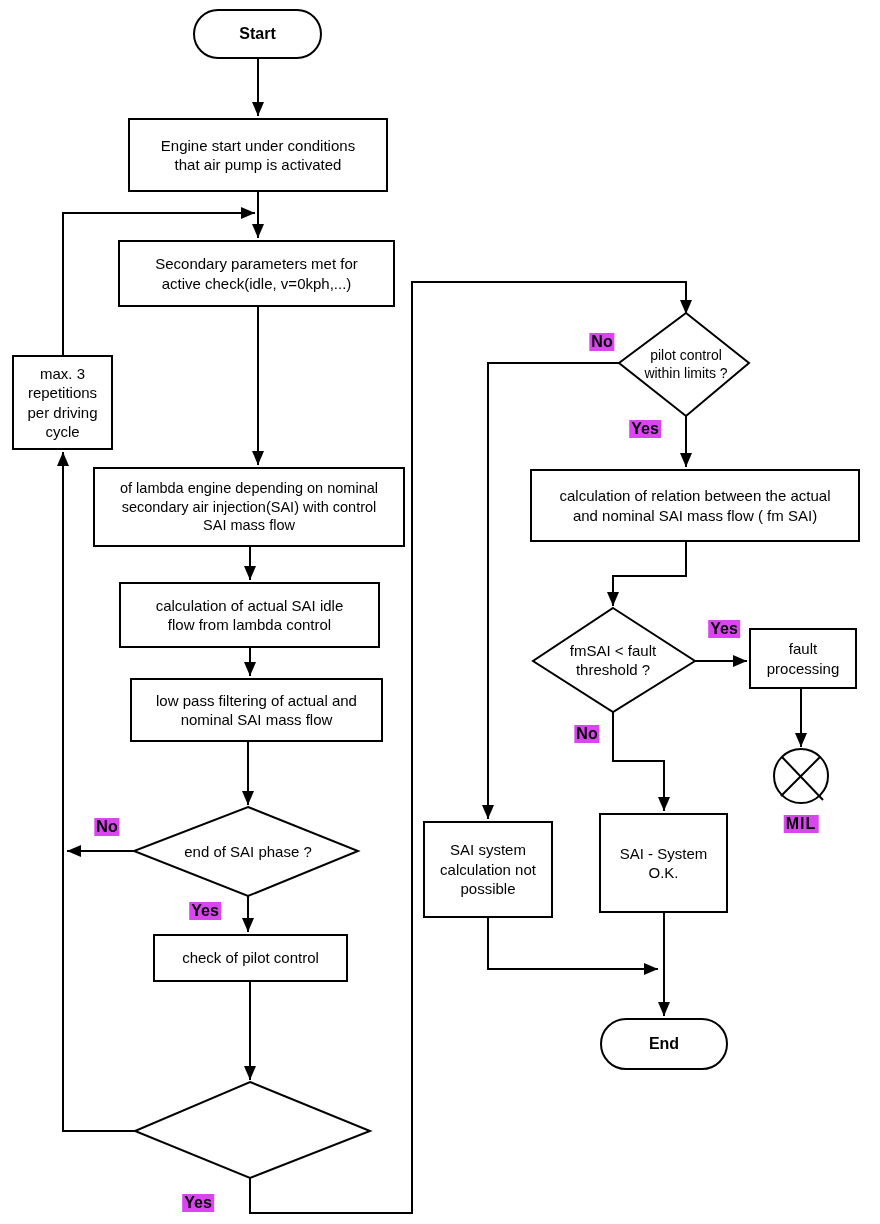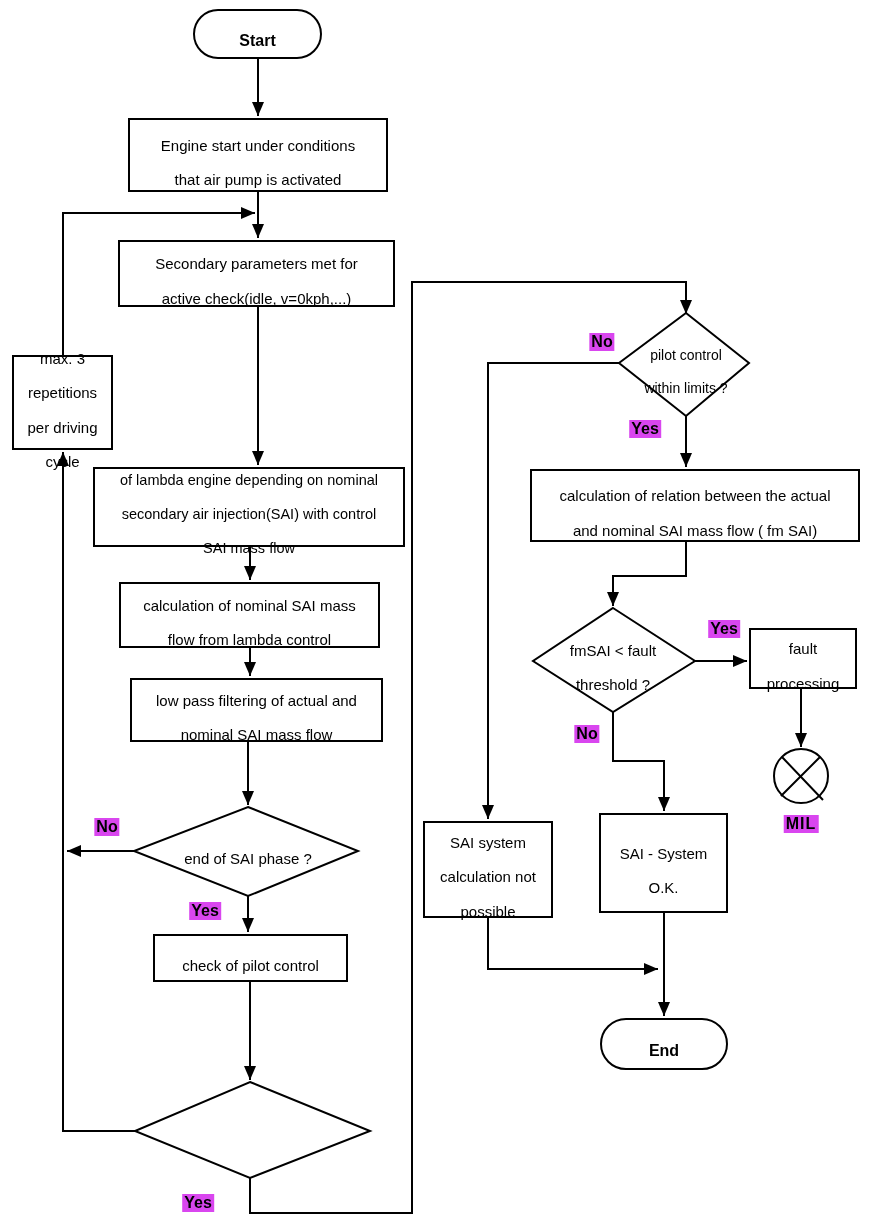--- a/index.html
+++ b/index.html
@@ -16,21 +16,21 @@
   .terminator{border-radius:26px;font-weight:bold;font-size:16px;}
   .dtext{
     position:absolute;display:flex;flex-direction:column;align-items:center;justify-content:center;
     text-align:right;font-size:14px;line-height:1.25;transform:translate(-50%,-50%);
     background:transparent;pointer-events:none;
   }
   .elabel{
     position:absolute;transform:translate(-50%,-50%);
     font-weight:bold;font-size:16px;background:#d946ef;padding:0 2px;
   }
-  .line{white-space:nowrap;margin-top:15px;}
+  .line{white-space:nowrap;}
 </style>
 </head>
 <body>
 
 <div id="stage">
 
   <svg id="wires" viewBox="0 0 880 1224" xmlns="http://www.w3.org/2000/svg">
     <defs>
       <marker id="arr" markerUnits="userSpaceOnUse" markerWidth="15" markerHeight="13" refX="14" refY="6" orient="auto">
         <path d="M0,0 L14,6 L0,12 Z" fill="#000"></path>
@@ -92,21 +92,21 @@
     <div class="line">cycle</div>
   </div>
 
   <div class="node" style="left:93px;top:467px;width:312px;height:80px;font-size:14.5px">
     <div class="line">of lambda engine depending on nominal</div>
     <div class="line">secondary air injection(SAI) with control</div>
     <div class="line">SAI mass flow</div>
   </div>
 
   <div class="node" style="left:119px;top:582px;width:261px;height:66px">
-    <div class="line">calculation of nominal SAI mass</div>
+    <div class="line">calculation of actual SAI idle</div>
     <div class="line">flow from lambda control</div>
   </div>
 
   <div class="node" style="left:130px;top:678px;width:253px;height:64px">
     <div class="line">low pass filtering of actual and</div>
     <div class="line">nominal SAI mass flow</div>
   </div>
 
   <div class="node" style="left:153px;top:934px;width:195px;height:48px">
     <div class="line">check of pilot control</div>

